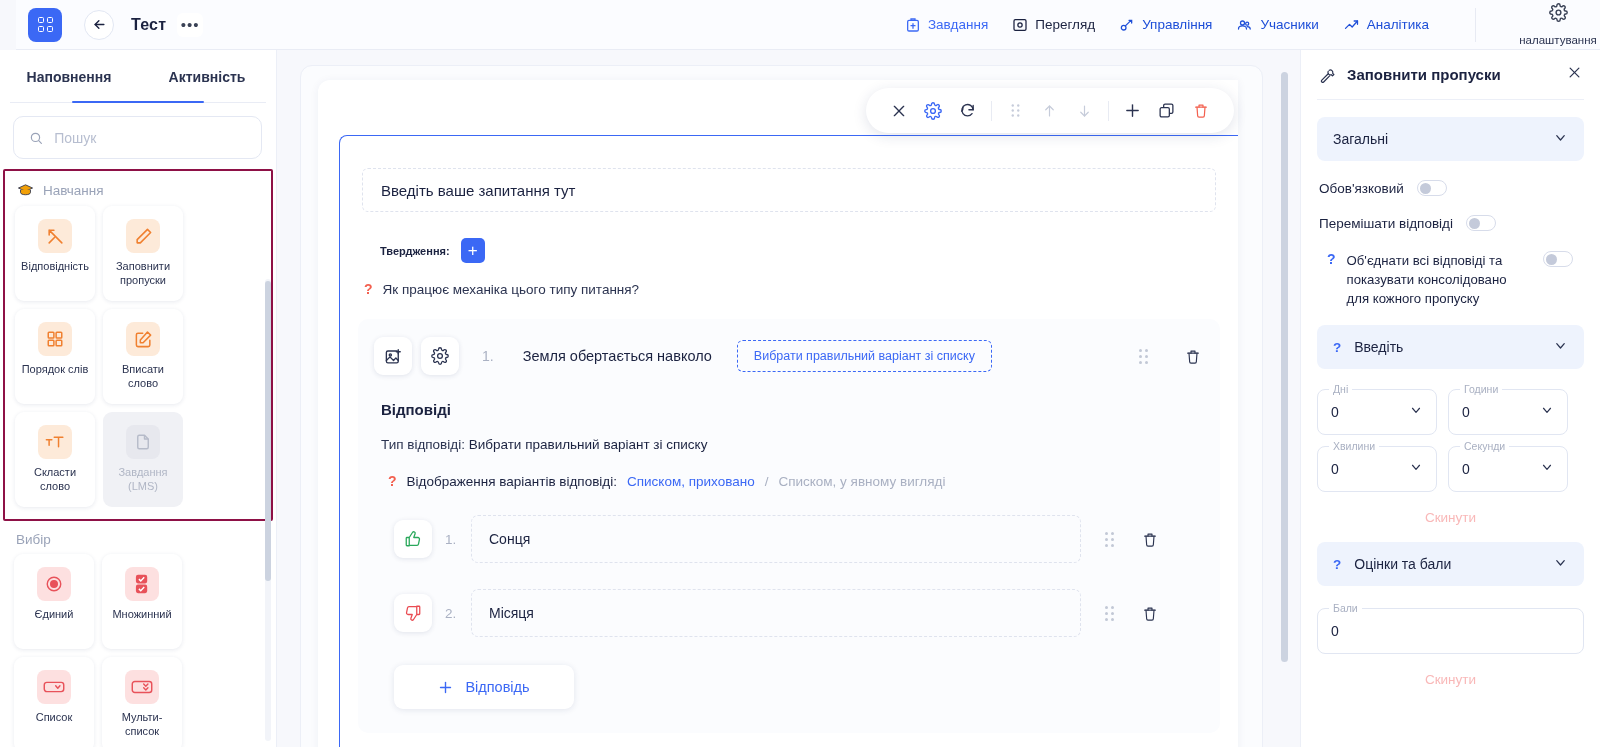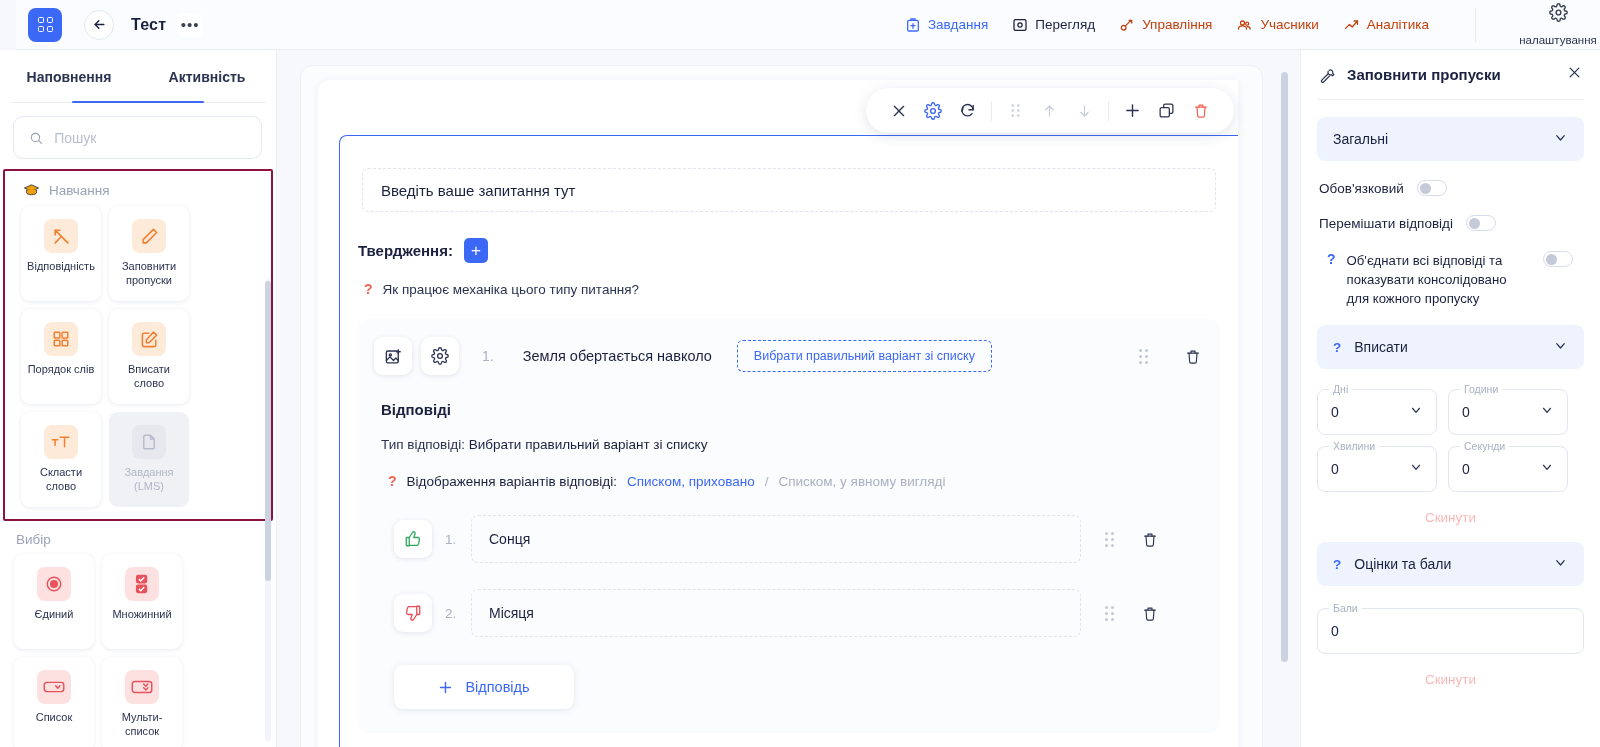--- a/index.html
+++ b/index.html
@@ -34,21 +34,21 @@
   }
   .doc-title { margin-left: 17px; font-size: 16px; font-weight: 700; letter-spacing: .2px; }
   .dots-btn {
     margin-left: 11px; width: 26px; height: 24px; border-radius: 6px; background: #fff;
     display: flex; align-items: center; justify-content: center;
     color: #3a4256; font-size: 15px; letter-spacing: 1px; cursor: pointer;
   }
   .topnav { margin-left: auto; display: flex; align-items: center; gap: 24px; }
   .nav-item {
     display: flex; align-items: center; gap: 7px; font-size: 13.5px;
-    color: #c2410c; cursor: pointer; white-space: nowrap;
+    color: #1d4ed8; cursor: pointer; white-space: nowrap;
   }
   .nav-item.active { color: #3b68f5; }
   .nav-item.dark { color: #1b2240; }
   .nav-item svg { display: block; }
   .topnav-sep { width: 1px; height: 34px; background: #e7eaf3; margin: 0 4px 0 22px; }
   .settings-block {
     display: flex; flex-direction: column; align-items: center; gap: 12px;
     width: 108px; margin-right: 4px; cursor: pointer; color: #3a4256;
   }
   .settings-block .slabel { font-size: 11.5px; color: #2b3350; }
@@ -77,21 +77,21 @@
     display: flex; align-items: center; gap: 11px; padding: 0 15px; background: #fff;
   }
   .search-box input {
     border: none; outline: none; font-size: 14px; color: #1b2240;
     font-family: "Liberation Sans", sans-serif; width: 100%; background: transparent;
   }
   .search-box input::placeholder { color: #b7bed0; }
   .cat-scroll { flex: 1; overflow: hidden; position: relative; padding-left: 2px; }
   .group { padding: 0 12px; }
   .group.highlight {
-    border: 2px solid #8e1146; border-radius: 2px; margin: 0 3px 0 1px; padding: 0 10px 12px 16px;
+    border: 2px solid #8e1146; border-radius: 2px; margin: 0 3px 0 1px; padding: 0 10px 12px 10px;
   }
   .group-head {
     display: flex; align-items: center; gap: 9px;
     font-size: 13.5px; color: #9aa3b8; padding: 11px 2px 7px 2px;
   }
   .tiles { display: flex; flex-wrap: wrap; gap: 8px; }
   .tile {
     width: 80px; height: 95px; background: #fff; border-radius: 9px;
     box-shadow: 0 1px 4px rgba(30,50,100,.10);
     display: flex; flex-direction: column; align-items: center; padding-top: 13px; cursor: pointer;
@@ -150,21 +150,21 @@
   .tb-sep { width: 1px; height: 20px; background: #e8ebf3; margin: 0 7px; }
 
   .q-input {
     margin: 32px 22px 0 22px; border: 1.5px dashed #dfe3ee; border-radius: 6px;
     height: 44px; display: flex; align-items: center; padding: 0 18px;
     font-size: 15px; color: #1b2240;
   }
   .stmt-row {
     display: flex; align-items: center; gap: 11px; margin: 26px 0 0 18px;
   }
-  .stmt-label { font-size: 15px; font-weight: 700; color: #1b2240; }
+  .stmt-label { font-size: 11px; font-weight: 700; color: #1b2240; margin-left: 22px; }
   .plus-sq {
     width: 24px; height: 25px; border-radius: 5px; background: #3b68f5; color: #fff;
     display: flex; align-items: center; justify-content: center; font-size: 17px; cursor: pointer;
   }
   .hint-row {
     display: flex; align-items: center; gap: 10px; margin: 18px 0 0 24px;
     font-size: 13.5px; color: #2b3350;
   }
   .qmark { color: #f3604f; font-size: 14px; font-weight: 700; }
   .qmark.blue { color: #3b68f5; }
@@ -732,21 +732,21 @@
   <div class="multi-toggle">
     <span class="qmark blue">?</span>
     <span class="mtext">Об'єднати всі відповіді та показувати консолідовано для кожного пропуску</span>
     <span class="switch">
         <i></i>
       </span>
   </div>
 
   <div class="accordion">
     <span class="qm">?</span>
-    <span class="atitle">Вписати</span>
+    <span class="atitle">Введіть</span>
     <span class="chev">
       <svg width="15" height="15" viewBox="0 0 24 24" fill="none" stroke="currentColor" stroke-width="2" stroke-linecap="round" stroke-linejoin="round">
           <polyline points="6 9 12 16 18 9"></polyline>
         </svg>
     </span>
   </div>
 
   <div class="field-grid">
     <div class="ofield">
       <span class="flab">Дні</span>

